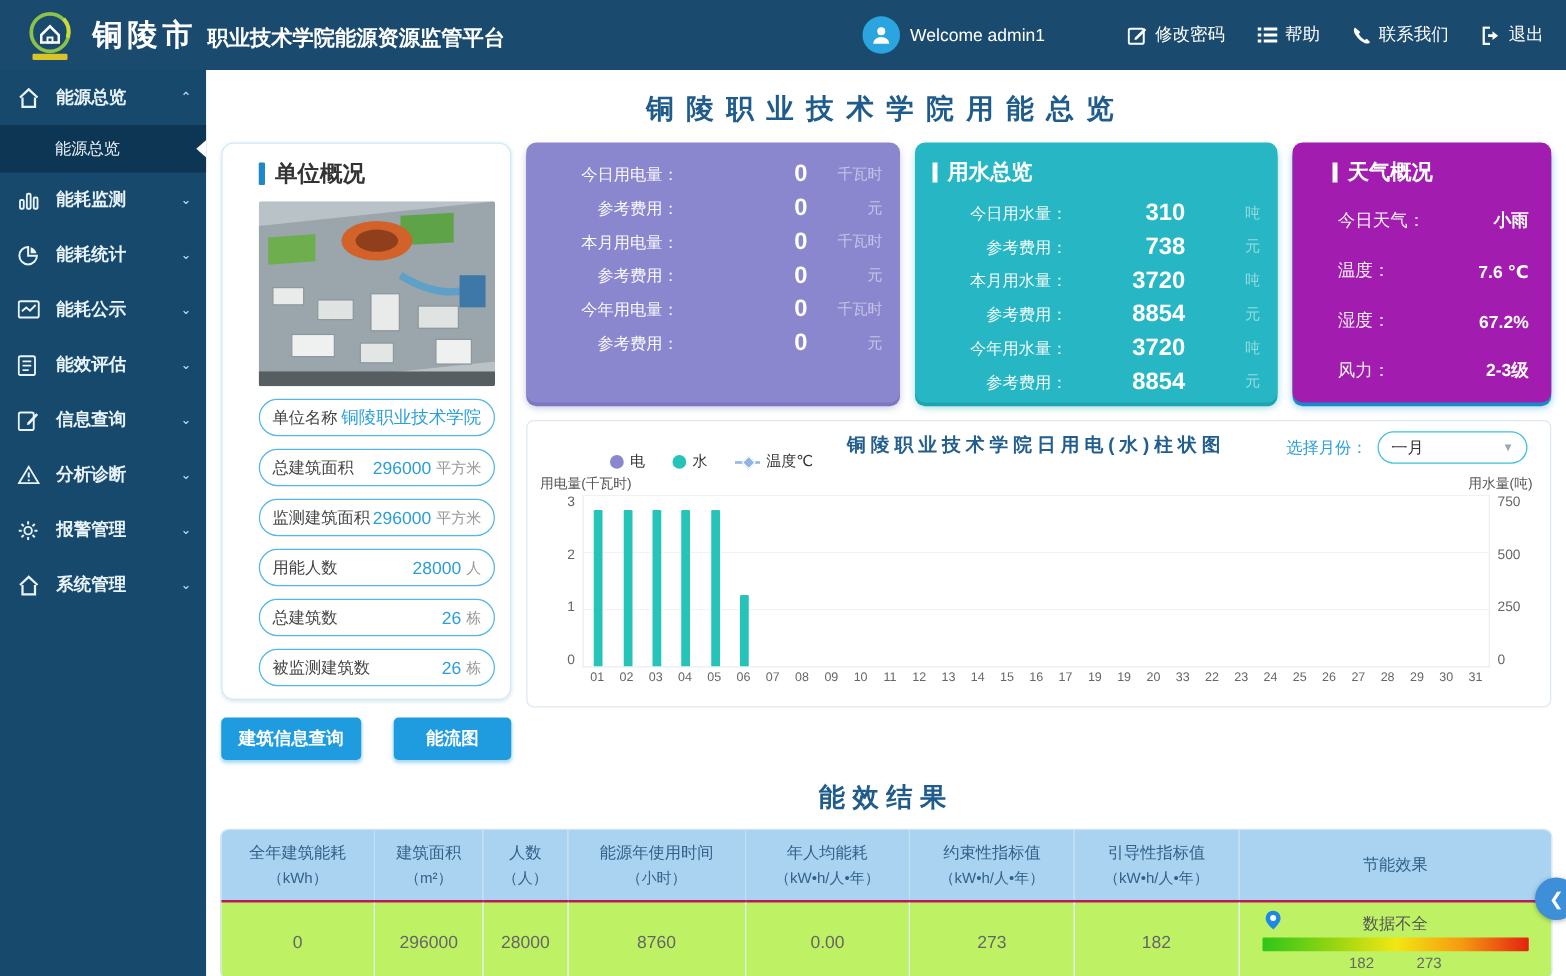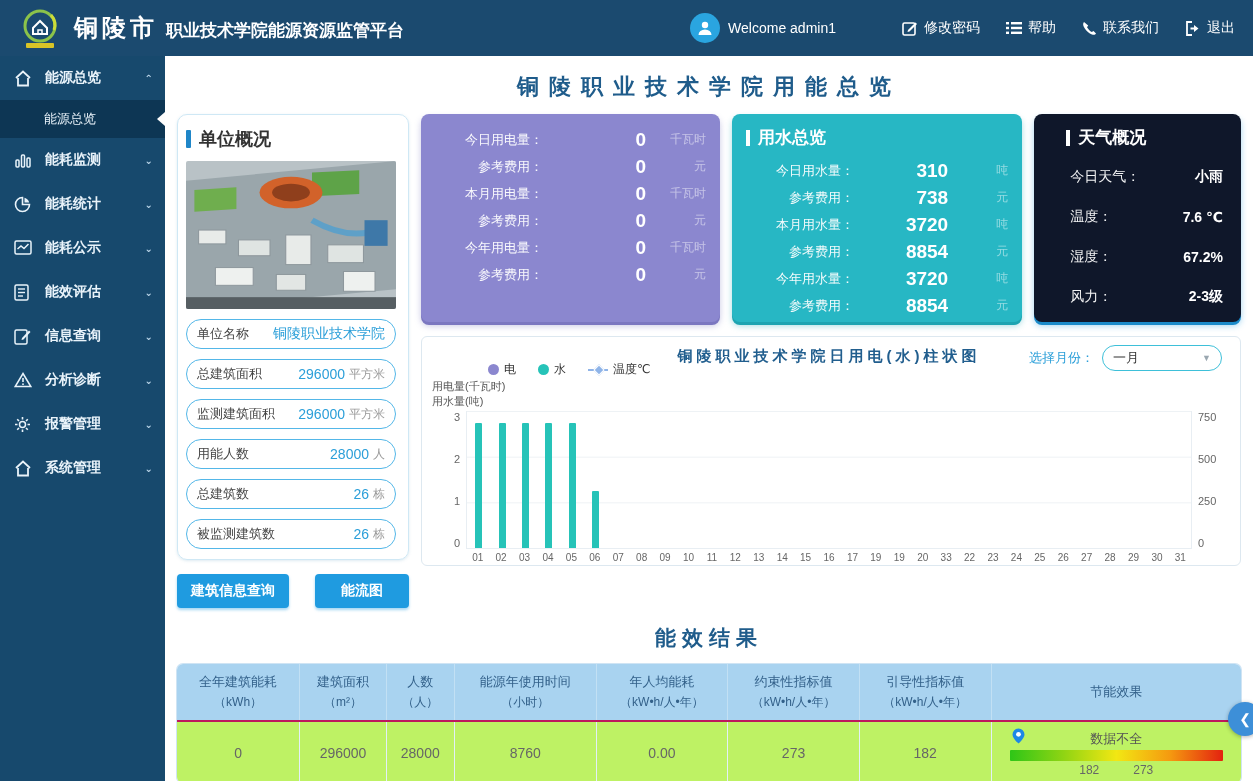--- a/index.html
+++ b/index.html
@@ -27,38 +27,38 @@
 
   
   .content { position:absolute; left:165px; top:56px; right:0; bottom:0; background:#fff; overflow:hidden; padding:10px 12px 0 12px; }
   .page-title { text-align:center; color:#1f5c8b; font-size:22px; font-weight:bold; letter-spacing:10px; margin:6px 0 12px 0; }
 
   .main-row { display:flex; gap:12px; }
   .left-col { width:232px; flex:0 0 auto; }
   .right-col { flex:1; min-width:0; }
 
   
-  .unit-card { border:1px solid #cfe8f5; border-radius:10px; padding:12px 12px 10px 8px; box-shadow:0 1px 3px rgba(120,170,200,.25); }
+  .unit-card { border:1px solid #cfe8f5; border-radius:10px; padding:12px 12px 10px 29px; box-shadow:0 1px 3px rgba(120,170,200,.25); }
   .card-title { display:flex; align-items:center; font-size:18px; font-weight:bold; color:#333; margin-bottom:10px; }
   .card-title .tbar { width:5px; height:18px; background:#1f86c8; margin-right:8px; border-radius:1px; }
   .campus-img { width:100%; height:148px; border-radius:2px; display:block; }
   .field { display:flex; align-items:center; border:1px solid #53b7e8; border-radius:15px; padding:5px 10px; margin-top:10px; font-size:13px; }
   .field-label { color:#444; white-space:nowrap; }
   .field-value { flex:1; text-align:right; color:#2b9fd9; font-size:14px; }
   .field-unit { color:#999; font-size:12px; margin-left:4px; white-space:nowrap; }
   .left-buttons { display:flex; justify-content:space-between; margin-top:14px; }
   .blue-btn { background:#1f9be0; color:#fff; border:none; font-size:14px; font-weight:bold; padding:8px 14px; border-radius:4px; cursor:pointer; box-shadow:0 2px 3px rgba(31,155,224,.4); font-family:inherit; }
   .btn-flow { padding:8px 26px; }
 
   
   .panels-row { display:flex; gap:12px; }
   .panel { border-radius:8px; padding:12px 14px; height:208px; color:#fff; }
   .panel-electric { flex:1.55; background:#8b87cf; box-shadow:0 3px 0 #7b77c0, 0 4px 6px rgba(120,120,190,.4); }
   .panel-water { flex:1.5; background:#27b7c4; box-shadow:0 3px 0 #1da4b1, 0 4px 6px rgba(40,170,185,.4); }
-  .panel-weather { flex:0.92; background:#0f172a; box-shadow:0 3px 0 #1a8ac9, 0 4px 6px rgba(30,150,220,.4);padding-left:32px; }
+  .panel-weather { flex:0.92; background:#a21caf; box-shadow:0 3px 0 #1a8ac9, 0 4px 6px rgba(30,150,220,.4);padding-left:32px; }
   .panel .p-title { display:flex; align-items:center; font-size:17px; font-weight:bold; margin-bottom:8px; }
   .panel .p-title .tbar { width:4px; height:16px; background:#fff; margin-right:8px; }
   .stat-row { display:flex; align-items:center; height:27px; }
   .stat-label { width:108px; text-align:right; font-size:13px; color:rgba(255,255,255,.95); white-space:nowrap; }
   .stat-value { flex:1; text-align:right; font-size:19px; font-weight:bold; padding-right:14px; }
   .stat-unit { width:46px; text-align:right; font-size:12px; color:rgba(255,255,255,.5); }
   .w-row { display:flex; align-items:center; justify-content:space-between; height:40px; font-size:14px; padding:0 4px; }
   .w-label { color:rgba(255,255,255,.95); }
   .w-value { font-weight:bold; }
 
@@ -67,21 +67,21 @@
   .chart-head { position:relative; height:24px; }
   .chart-title { position:absolute; left:0; right:0; text-align:center; color:#215e8e; font-weight:bold; font-size:15px; letter-spacing:4px; top:2px; }
   .legend { position:absolute; left:56px; top:16px; display:flex; gap:22px; align-items:center; font-size:12px; color:#333; z-index:2; }
   .lg-item { display:flex; align-items:center; gap:5px; }
   .lg-dot { width:11px; height:11px; border-radius:50%; }
   .lg-line { position:relative; width:20px; height:2px; background:#8fb4e8; }
   .lg-line:after { content:""; position:absolute; left:7px; top:-3px; width:6px; height:6px; background:#8fb4e8; border:1px solid #fff; transform:rotate(45deg); }
   .month-box { position:absolute; right:4px; top:0; display:flex; align-items:center; gap:8px; font-size:13px; color:#2b9fd9; }
   .month-select { width:120px; border:1px solid #3ec0d9; border-radius:14px; padding:3px 10px; display:flex; align-items:center; justify-content:space-between; color:#333; cursor:pointer; background:#fff; }
   .month-select .tri { color:#9aa7b0; font-size:9px; }
-  .axis-titles { display:flex; justify-content:space-between; font-size:11px; color:#555; margin-top:10px;flex-direction:column; }
+  .axis-titles { display:flex; justify-content:space-between; font-size:11px; color:#555; margin-top:10px; }
   .plot-row { display:flex; margin-top:2px; }
   .yticks { width:34px; display:flex; flex-direction:column; justify-content:space-between; font-size:11px; color:#666; height:138px; }
   .yticks-left { text-align:right; padding-right:6px; }
   .yticks-right { text-align:left; padding-left:6px; }
   .plot { flex:1; height:138px; border:1px solid #e8eef3; border-top:none; position:relative; display:flex; align-items:flex-end;
           background-image:linear-gradient(#eef2f5 1px, transparent 1px); background-size:100% 33.34%; }
   .bar-slot { flex:1; display:flex; justify-content:center; align-items:flex-end; height:100%; }
   .bar { width:7px; border-radius:1px 1px 0 0; }
   .x-axis { display:flex; margin:3px 34px 0 34px; }
   .x-lab { flex:1; text-align:center; font-size:10px; color:#666; }

